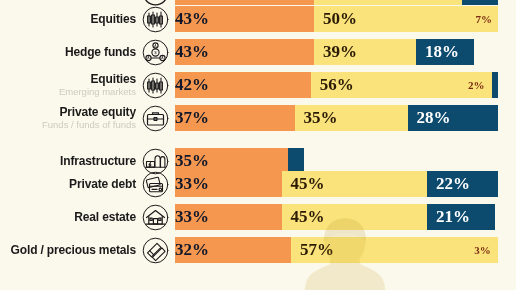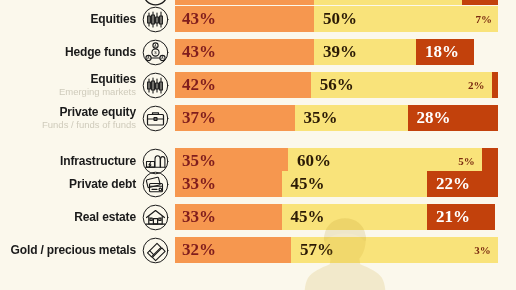--- a/index.html
+++ b/index.html
@@ -72,22 +72,22 @@
     flex-shrink:0;
   }
   .seg span {
     font-family:"Liberation Serif", serif;
     font-weight:bold;
     font-size:17px;
     white-space:nowrap;
   }
   .seg.s1 { background:#f6974f; }
   .seg.s2 { background:#f9e37a; }
-  .seg.s3 { background:#c2410c; }
-  .seg.s1 span { color:#7f1d1d; padding-left:7px; }
+  .seg.s3 { background:#0c4a6e; }
+  .seg.s1 span { color:#0f172a; }
   .seg.s2 span { color:#2b1a05; padding-left:9px; }
   .seg.s3 span { color:#ffffff; padding-left:9px; }
   
   .tiny {
     position:absolute;
     font-family:"Liberation Serif", serif;
     font-weight:bold;
     font-size:11px;
     color:#7a2a10;
     right:7px;
@@ -249,24 +249,20 @@
               <rect x="4.5" y="13.5" width="8" height="5.6"></rect>
               <path d="M8.6 14.6l-1.6 2.3h1.9l-1.5 2"></path>
               <line x1="3.5" y1="19.3" x2="23.5" y2="19.3"></line>
             </g>
           </svg>
         </div>
         <div class="bar">
           <div class="seg s1" style="width: 113.05px;">
             <span>35%</span>
           </div>
-          <div class="seg s2" style="width: 193.8px;">
-            <span>60%</span>
-            <div class="tiny">5%</div>
-          </div>
           <div class="seg s3 has-tiny" style="width: 16.15px;"></div>
         </div>
       </div>
       <div class="row" style="top: 171px;">
         <div class="label-wrap">
           <div class="label-main">Private debt</div>
         </div>
         <div class="icon-wrap">
           <svg width="27" height="27" viewBox="0 0 27 27" fill="none" stroke="#1a1a1a" stroke-linejoin="round" stroke-linecap="round">
             <circle cx="13.5" cy="13.5" r="12.3"></circle>

